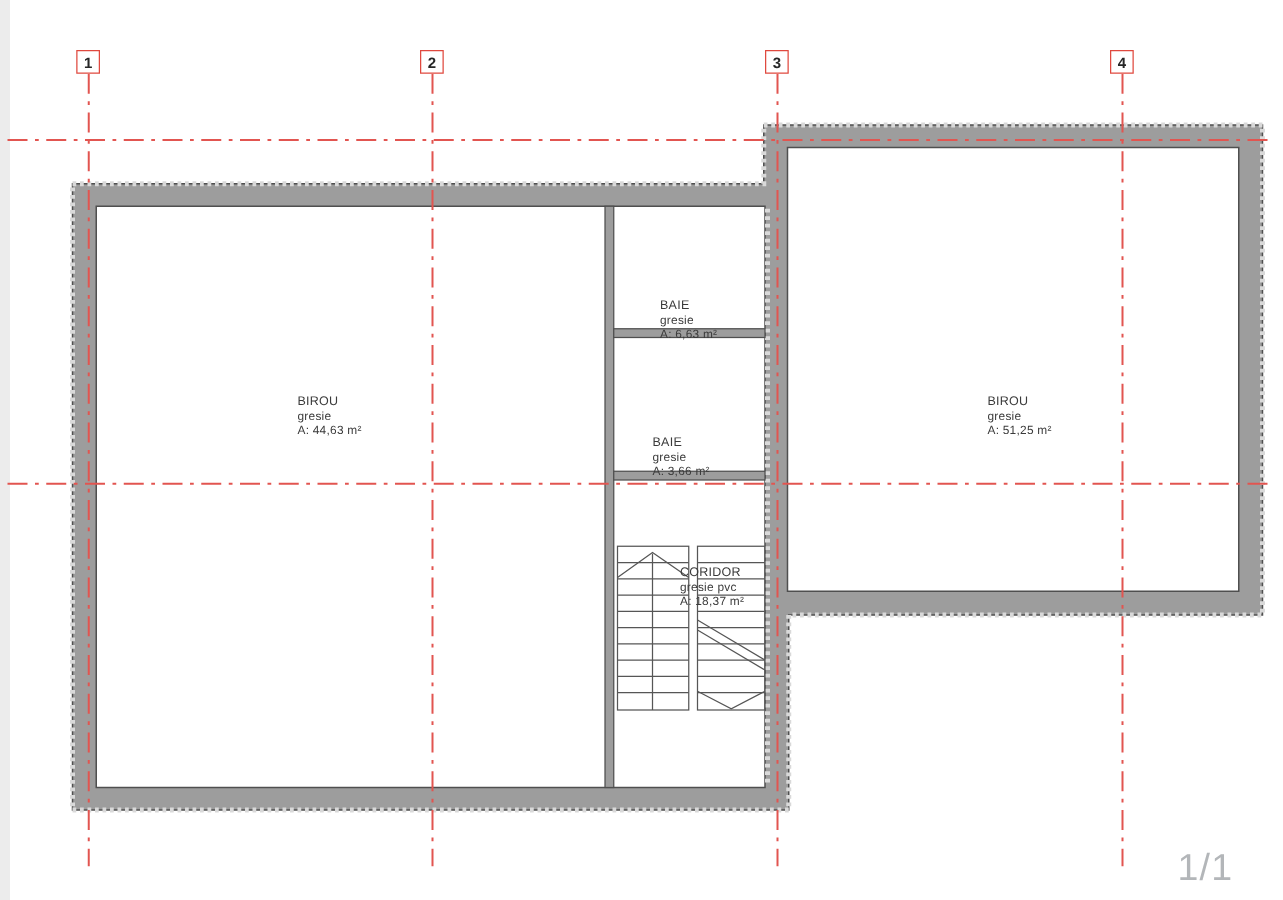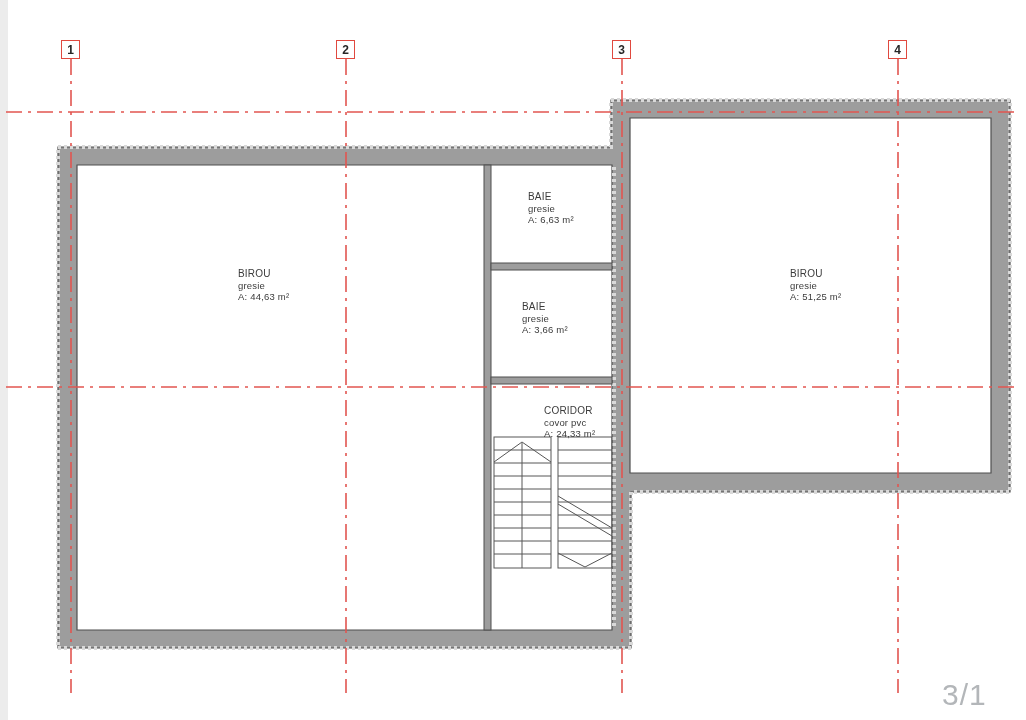--- a/index.html
+++ b/index.html
@@ -42,21 +42,21 @@
     line-height: 1;
   }
   .room-label {
     position: absolute;
     color: #3b3b3b;
     font-size: 9.5px;
     line-height: 11.5px;
     white-space: nowrap;
     letter-spacing: 0.2px;
   }
-  .room-label .room-name { font-size: 10px; }
+  .room-label .room-name { font-size: 10px; margin-top: 48px; }
   .page-indicator {
     position: absolute;
     left: 942px;
     top: 678px;
     color: #b3b6b9;
     font-size: 30px;
     line-height: 34px;
     letter-spacing: 1px;
   }
 </style>
@@ -140,25 +140,25 @@
   </div>
 
   <div class="room-label" style="left:522px; top:301px;">
     <div class="room-name">BAIE</div>
     <div>gresie</div>
     <div>A: 3,66 m²</div>
   </div>
 
   <div class="room-label" style="left:544px; top:405px;">
     <div class="room-name">CORIDOR</div>
-    <div>covor pvc</div>
-    <div>A: 24,33 m²</div>
+    <div>gresie pvc</div>
+    <div>A: 18,37 m²</div>
   </div>
 
   <div class="room-label" style="left:790px; top:268px;">
     <div class="room-name">BIROU</div>
     <div>gresie</div>
     <div>A: 51,25 m²</div>
   </div>
 
-  <div class="page-indicator">3/1</div>
+  <div class="page-indicator">1/1</div>
 
 </div>
 
 </body></html>

